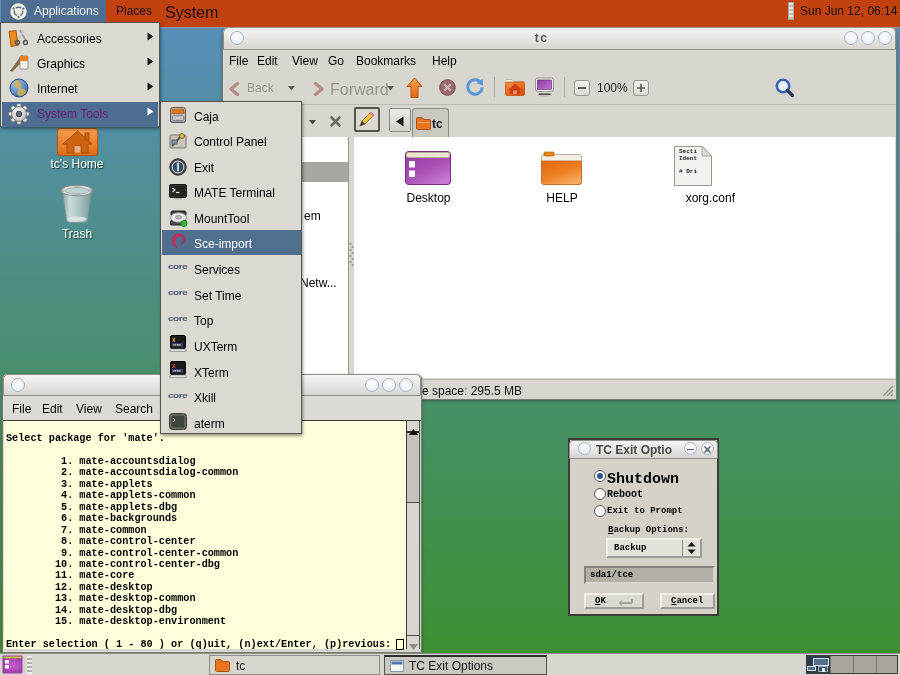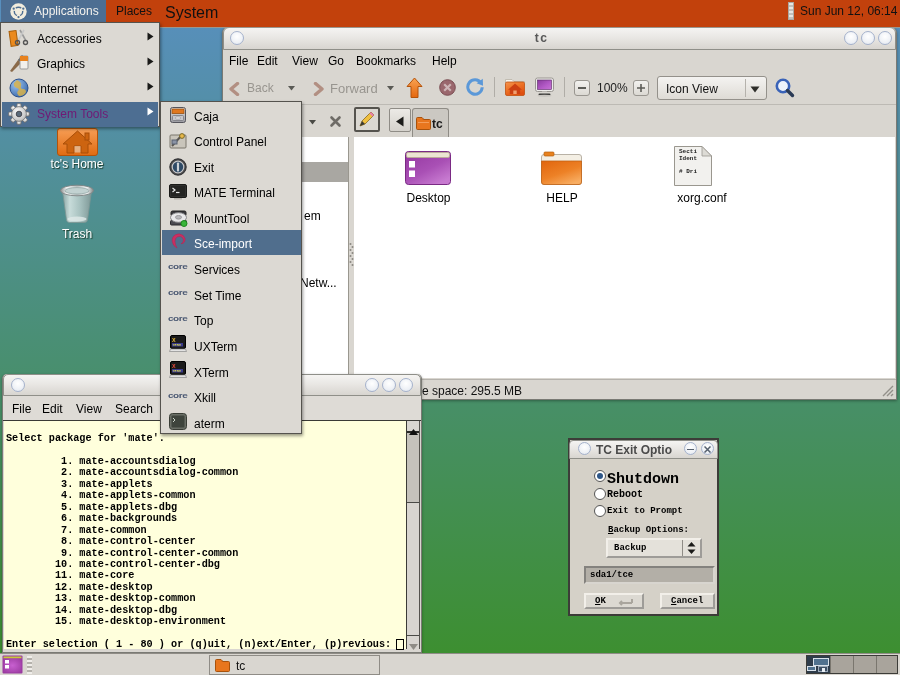--- a/index.html
+++ b/index.html
@@ -78,21 +78,21 @@
     <svg class="abs" style="left:5px;top:10px" width="12" height="14" viewBox="0 0 12 14">
         <path d="M9.5 1.5 L3 7 L9.5 12.5" stroke="#b28f82" stroke-width="3.4" fill="none" stroke-linecap="round" stroke-linejoin="round"></path>
       </svg>
     <span class="abs" style="left:24px;top:9px;font-size:12px;color:#98958f">Back</span>
     <svg class="abs" style="left:64px;top:13px" width="9" height="6">
         <path d="M1 1 L8 1 L4.5 5.5Z" fill="#5a5a55"></path>
       </svg>
     <svg class="abs" style="left:90px;top:10px" width="12" height="14" viewBox="0 0 12 14">
         <path d="M2.5 1.5 L9 7 L2.5 12.5" stroke="#b28f82" stroke-width="3.4" fill="none" stroke-linecap="round" stroke-linejoin="round"></path>
       </svg>
-    <span class="abs" style="left:107px;top:9px;font-size:13px;color:#98958f">Forward</span>
+    <span class="abs" style="left:107px;top:9px;font-size:16px;color:#98958f">Forward</span>
     <svg class="abs" style="left:163px;top:13px" width="9" height="6">
         <path d="M1 1 L8 1 L4.5 5.5Z" fill="#5a5a55"></path>
       </svg>
     <svg class="abs" style="left:183px;top:5px" width="17" height="22" viewBox="0 0 17 22">
         <path d="M8.5 1 L16 9.5 L12 9.5 L12 20.5 L5 20.5 L5 9.5 L1 9.5 Z" fill="url(#upg)" stroke="#b4530a"></path>
         <defs>
           <linearGradient id="upg" x1="0" y1="0" x2="0" y2="1">
             <stop offset="0" stop-color="#f9a353"></stop>
             <stop offset="1" stop-color="#e4670e"></stop>
           </linearGradient>
@@ -135,27 +135,20 @@
       <ellipse cx="10.5" cy="18.8" rx="7" ry="1.1" fill="#c8c5c0"></ellipse>
     </svg>
     <div class="abs" style="left:341px;top:5px;width:1px;height:20px;background:#b0ada7"></div>
     <div class="abs" style="left:351px;top:8px;width:16px;height:16px;border:1px solid #999690;border-radius:3px;background:linear-gradient(#f2f1ee,#dcd9d3)">
         <div style="width:8px;height:2px;background:#5c5c57;margin:6px auto 0"></div>
       </div>
     <span class="abs" style="left:374px;top:9px;font-size:12px;color:#222">100%</span>
     <div class="abs" style="left:410px;top:8px;width:16px;height:16px;border:1px solid #999690;border-radius:3px;background:linear-gradient(#f2f1ee,#dcd9d3)"><svg width="14" height="14" style="margin:0px 0 0 0px">
           <path d="M7 3 L7 11 M3 7 L11 7" stroke="#5c5c57" stroke-width="1.6"></path>
         </svg></div>
-    <div class="abs" style="left:434px;top:4px;width:110px;height:24px;border:1px solid #94918b;border-radius:3px;background:linear-gradient(#f4f3f1,#dedbd5)">
-      <span class="abs" style="left:8px;top:5px;font-size:12px;color:#111">Icon View</span>
-      <div class="abs" style="right:20px;top:2px;width:1px;height:18px;background:#b5b2ac"></div>
-      <svg class="abs" style="right:6px;top:9px" width="10" height="7">
-          <path d="M0.5 0.5 L9.5 0.5 L5 6.5Z" fill="#2e2e2a"></path>
-        </svg>
-    </div>
     <svg class="abs" style="left:551px;top:5px" width="22" height="22" viewBox="0 0 22 22">
         <circle cx="9" cy="9" r="6.2" fill="#eef3fb" stroke="#3a63b8" stroke-width="2.6"></circle>
         <path d="M13.5 13.5 L18.5 18.5" stroke="#2a3a55" stroke-width="3.4" stroke-linecap="round"></path>
       </svg>
   </div>
 
   <div class="abs" style="top:79px;left:0;right:0;height:31px;background:#d9d6d0">
     <svg class="abs" style="left:85px;top:13px" width="9" height="6">
         <path d="M1 1 L8 1 L4.5 5.5Z" fill="#4a4a45"></path>
       </svg>
@@ -237,21 +230,21 @@
         <rect x="3" y="1" width="10" height="4" rx="1" fill="#e8821e" stroke="#b45e0e" stroke-width="0.7"></rect>
         <path d="M0.5 10 L40.5 10 L40.5 31 A2.5 2.5 0 0 1 38 33.5 L3 33.5 A2.5 2.5 0 0 1 0.5 31 Z" fill="url(#of)" stroke="#c06214" stroke-width="0.8"></path>
       </svg>
       <div class="abs mtxt" style="left:177px;top:54px;width:62px;text-align:center">HELP</div>
 
       <svg class="abs" style="left:319px;top:8px" width="40" height="42" viewBox="0 0 40 42">
         <path d="M1.5 1.5 L29 1.5 L38.5 11 L38.5 40.5 L1.5 40.5 Z" fill="#f2f1ee" stroke="#9a978f"></path>
         <path d="M29 1.5 L29 11 L38.5 11 Z" fill="#dddbd5" stroke="#9a978f" stroke-width="0.8"></path>
       </svg>
       <div class="abs" style="left:325px;top:12px;font-family:'Liberation Mono',monospace;font-size:6px;font-weight:bold;color:#222;line-height:6.5px;letter-spacing:0">Secti<br>Ident<br><br># Dri</div>
-      <div class="abs mtxt" style="left:315px;top:54px;width:66px;text-align:center">xorg.conf</div>
+      <div class="abs mtxt" style="left:315px;top:54px;width:66px;text-align:right">xorg.conf</div>
     </div>
   </div>
 
   <div class="abs" style="left:0;bottom:0;height:20px;right:0;background:#d9d6d0;border-top:1px solid #b5b2ac">
     <span class="abs" style="left:181px;top:4px;font-size:12px;color:#111">Free space: 295.5 MB</span>
     <svg class="abs" style="right:2px;bottom:2px" width="13" height="13">
         <path d="M12 2 L2 12 M12 6 L6 12 M12 10 L10 12" stroke="#93908a" stroke-width="1.4"></path>
       </svg>
   </div>
 </div>
@@ -562,20 +555,27 @@
       <rect x="3" y="10" width="4" height="3.5" fill="#fff"></rect>
   </svg>
   <div class="abs" style="left:27px;top:2px;width:5px;height:18px;background:repeating-linear-gradient(180deg,#efede9 0 2px,#b5b2ac 2px 4px)"></div>
   <div class="abs" style="left:209px;top:1px;width:171px;height:20px;background:#d9d6d0;border:1px solid #8f8c86">
     <svg class="abs" style="left:5px;top:3px" width="15" height="13" viewBox="0 0 15 13">
         <rect x="0.5" y="2.5" width="14" height="10" rx="1" fill="#e8761e" stroke="#a8520c"></rect>
         <path d="M0.5 4 L0.5 1.5 A1 1 0 0 1 1.5 0.5 L6 0.5 L8 2.5" fill="#e8761e" stroke="#a8520c"></path>
       </svg>
     <span class="abs" style="left:26px;top:3px;font-size:12px;color:#111">tc</span>
   </div>
+  <div class="abs" style="left:384px;top:1px;width:163px;height:20px;background:#ccc9c3;border:1px solid #55534e;border-top:2px solid #2e2e2a">
+    <svg class="abs" style="left:5px;top:3px" width="14" height="12" viewBox="0 0 14 12">
+        <rect x="0.5" y="0.5" width="13" height="11" fill="#f4f6f8" stroke="#8a98a8"></rect>
+        <rect x="1.5" y="1.5" width="11" height="3" fill="#4a78aa"></rect>
+      </svg>
+    <span class="abs" style="left:24px;top:2px;font-size:12px;color:#111">TC Exit Options</span>
+  </div>
 
   <div class="abs" style="left:806px;top:1px;width:92px;height:19px;border:1px solid #3c3c38;background:#a9a49c">
     <div class="abs" style="left:0;top:0;width:23px;height:17px;background:#2e3c4a">
       <div class="abs" style="left:6px;top:2px;width:16px;height:8px;background:#50718e;border:1px solid #d8e0e8"></div>
       <div class="abs" style="left:0px;top:10px;width:9px;height:5px;background:#50718e;border:1px solid #d8e0e8"></div>
       <div class="abs" style="left:11px;top:10px;width:10px;height:6px;background:#3e5064;border:1px solid #9aa8b8">
           <div style="width:3px;height:4px;background:#e8eef4;margin:1px 0 0 3px"></div>
         </div>
     </div>
     <div class="abs" style="left:23px;top:0;width:1px;height:17px;background:#7a766e"></div>

